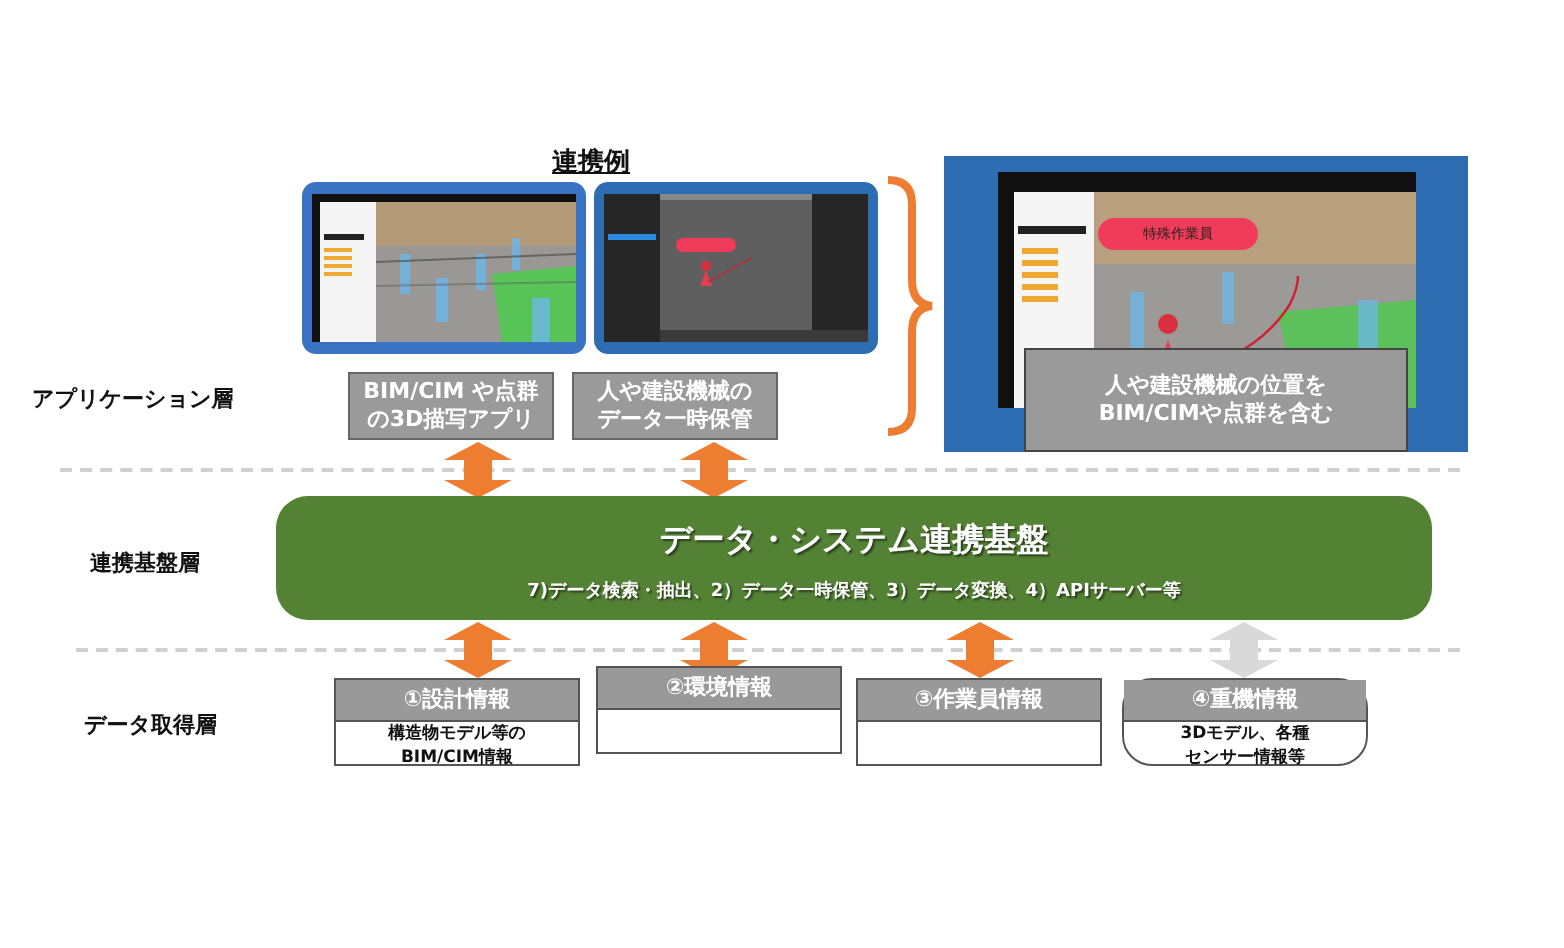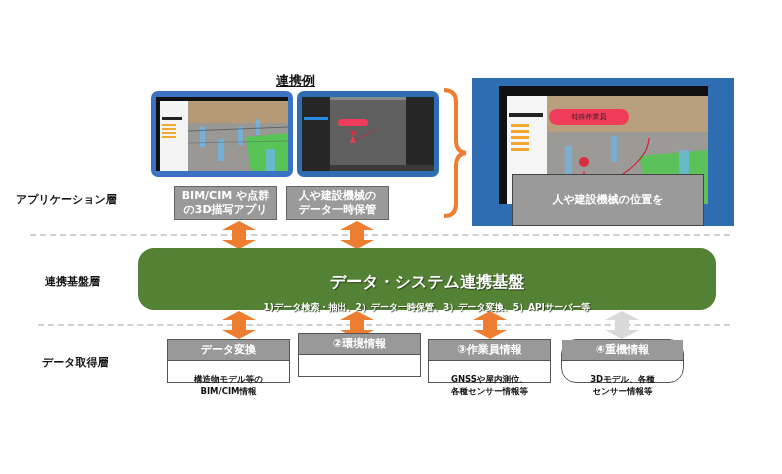--- a/index.html
+++ b/index.html
@@ -6,25 +6,25 @@
   body{width:782px;height:474px;position:relative;overflow:hidden;font-family:"DejaVu Sans",sans-serif;}
   .abs{position:absolute;}
   .layer-label{font-weight:bold;font-size:11px;color:#111;white-space:nowrap;}
   .example-title{font-weight:bold;font-size:13px;color:#111;text-decoration:underline;}
   .shot{background:#3a72c4;border-radius:7px;}
   .shot.dark{background:#2f6db2;}
   .shot-inner{position:absolute;left:5px;top:6px;right:5px;bottom:6px;overflow:hidden;background:#222;}
   .appbox{background:#9a9a9a;border:1px solid #666;color:#fff;font-weight:bold;font-size:11px;text-align:center;line-height:14px;display:flex;flex-direction:column;justify-content:center;}
   .dash{border-top:2px dashed #d0d0d0;height:0;}
   .platform{background:#548235;border-radius:16px;color:#fff;text-align:center;}
-  .platform .t{font-weight:bold;font-size:16px;margin-top:24px;text-shadow:1px 1px 1px #2b3f1c;}
+  .platform .t{font-weight:bold;font-size:16px;margin-top:12px;text-shadow:1px 1px 1px #2b3f1c;}
   .platform .s{font-weight:bold;font-size:9px;margin-top:8px;text-shadow:1px 1px 1px #2b3f1c;}
   .src{border:1px solid #555;background:#fff;}
   .src .h{background:#999;color:#fff;font-weight:bold;font-size:11px;text-align:center;height:20px;line-height:20px;border-bottom:1px solid #555;}
-  .src .b{color:#111;font-weight:bold;font-size:8.5px;text-align:center;line-height:12px;padding-top:12px;}
+  .src .b{color:#111;font-weight:bold;font-size:8.5px;text-align:center;line-height:12px;padding-top:0;}
   .bigcap{background:#9a9a9a;border:1px solid #444;color:#fff;font-weight:bold;font-size:11px;text-align:center;line-height:14px;display:flex;flex-direction:column;justify-content:center;}
 </style>
 </head>
 <body>
 
 <div class="abs layer-label" style="left:16px;top:192px;">アプリケーション層</div>
 <div class="abs layer-label" style="left:45px;top:274px;">連携基盤層</div>
 <div class="abs layer-label" style="left:42px;top:355px;">データ取得層</div>
 
 <div class="abs example-title" style="left:276px;top:72px;">連携例</div>
@@ -105,67 +105,64 @@
       <rect x="112" y="50" width="6" height="26" fill="#6cb6e8" opacity="0.75"></rect>
       <rect x="180" y="64" width="10" height="30" fill="#6cb6e8" opacity="0.75"></rect>
       <path d="M90 102 Q130 92 146 66 Q150 58 150 52" fill="none" stroke="#d02030" stroke-width="1.2"></path>
       <circle cx="85" cy="76" r="5" fill="#d93040"></circle>
       <polygon points="85,84 79,100 91,100" fill="#e04050"></polygon>
     </svg>
   </div>
   <div class="abs" style="left:77px;top:31px;width:80px;height:16px;background:#f03c5a;border-radius:8px;color:#222;font-size:7px;text-align:center;line-height:16px;">特殊作業員</div>
   <div class="abs bigcap" style="left:40px;top:96px;width:190px;height:50px;">
     <div>人や建設機械の位置を</div>
+    <div>BIM/CIMや点群を含む</div>
   </div>
 </div>
 
 <div class="abs dash" style="left:30px;top:234px;width:700px;"></div>
 <div class="abs dash" style="left:38px;top:324px;width:692px;"></div>
 
 <svg class="abs" style="left:222px;top:221px;" width="34" height="28" viewBox="0 0 34 28">
   <polygon points="17,0 34,9 24,9 24,19 34,19 17,28 0,19 10,19 10,9 0,9" fill="#ed7d31"></polygon>
 </svg>
 <svg class="abs" style="left:340px;top:221px;" width="34" height="28" viewBox="0 0 34 28">
   <polygon points="17,0 34,9 24,9 24,19 34,19 17,28 0,19 10,19 10,9 0,9" fill="#ed7d31"></polygon>
 </svg>
 
 <div class="abs platform" style="left:138px;top:248px;width:578px;height:62px;">
   <div class="t">データ・システム連携基盤</div>
-  <div class="s">1)データ検索・抽出、2）データ一時保管、3）データ変換、5）APIサーバー等</div>
+  <div class="s">7)データ検索・抽出、2）データ一時保管、3）データ変換、4）APIサーバー等</div>
 </div>
 
 <svg class="abs" style="left:222px;top:311px;" width="34" height="28" viewBox="0 0 34 28">
   <polygon points="17,0 34,9 24,9 24,19 34,19 17,28 0,19 10,19 10,9 0,9" fill="#ed7d31"></polygon>
 </svg>
 <svg class="abs" style="left:340px;top:311px;" width="34" height="28" viewBox="0 0 34 28">
   <polygon points="17,0 34,9 24,9 24,19 34,19 17,28 0,19 10,19 10,9 0,9" fill="#ed7d31"></polygon>
 </svg>
 <svg class="abs" style="left:473px;top:311px;" width="34" height="28" viewBox="0 0 34 28">
   <polygon points="17,0 34,9 24,9 24,19 34,19 17,28 0,19 10,19 10,9 0,9" fill="#ed7d31"></polygon>
 </svg>
 <svg class="abs" style="left:605px;top:311px;" width="34" height="28" viewBox="0 0 34 28">
   <polygon points="17,0 34,9 24,9 24,19 34,19 17,28 0,19 10,19 10,9 0,9" fill="#d9d9d9"></polygon>
 </svg>
 
 <div class="abs src" style="left:167px;top:339px;width:121px;height:42px;">
-  <div class="h">データ変換</div>
+  <div class="h">①設計情報</div>
   <div class="b">
       <div>構造物モデル等の</div>
       <div>BIM/CIM情報</div>
     </div>
 </div>
 <div class="abs src" style="left:298px;top:333px;width:121px;height:42px;">
   <div class="h">②環境情報</div>
 </div>
 <div class="abs src" style="left:428px;top:339px;width:121px;height:42px;">
   <div class="h">③作業員情報</div>
-  <div class="b">
-      <div>GNSSや屋内測位、</div>
-      <div>各種センサー情報等</div>
-    </div>
 </div>
 <div class="abs src" style="left:561px;top:339px;width:121px;height:42px;border-radius:15px;">
   <div class="h">④重機情報</div>
   <div class="b">
       <div>3Dモデル、各種</div>
       <div>センサー情報等</div>
     </div>
 </div>
 
 </body></html>

